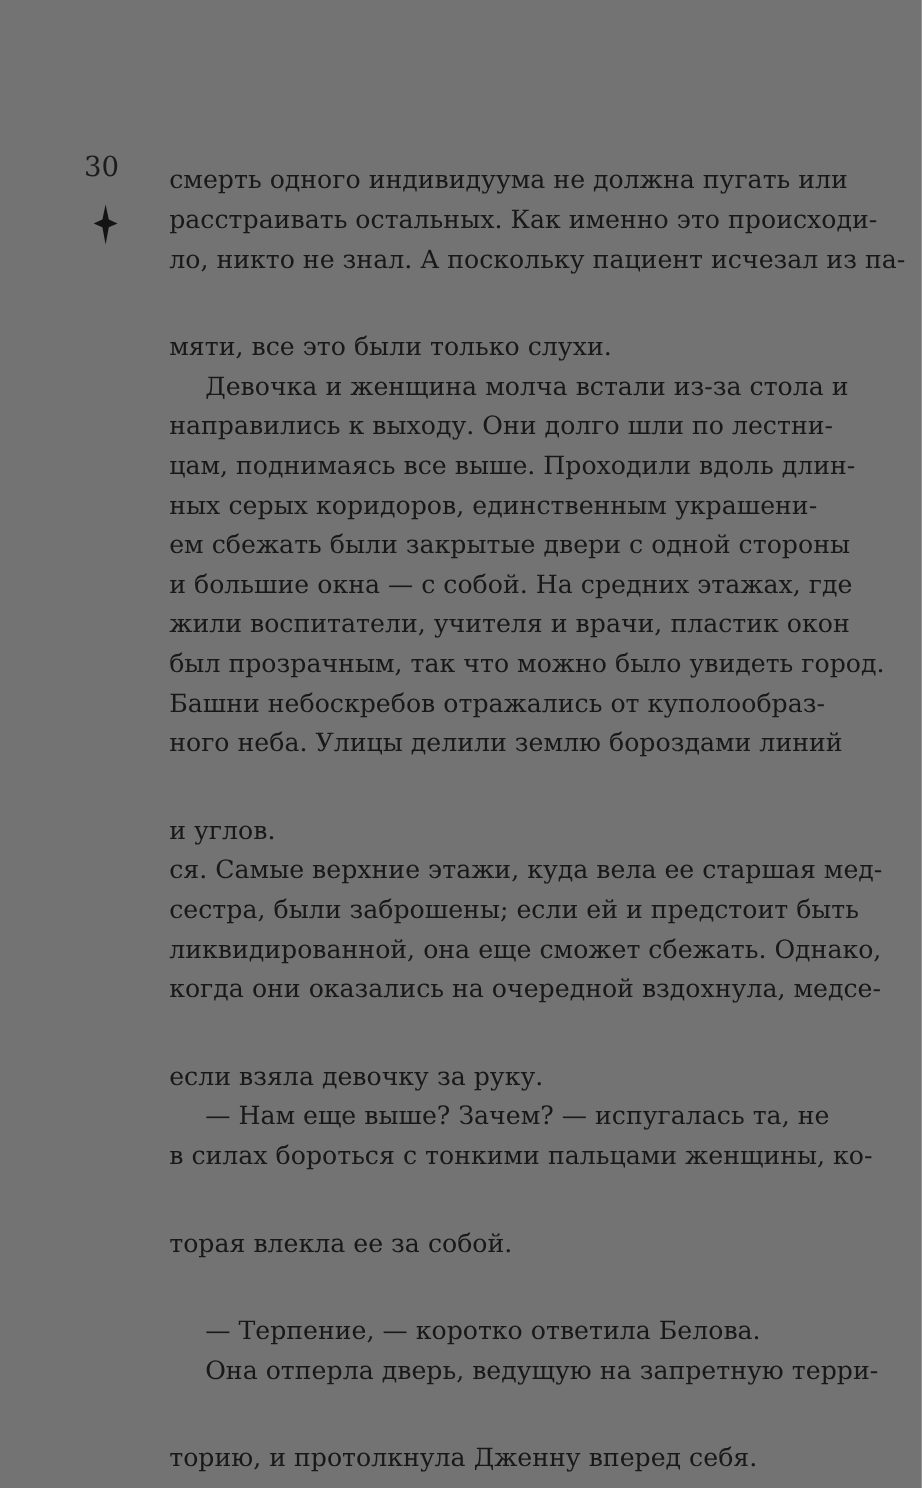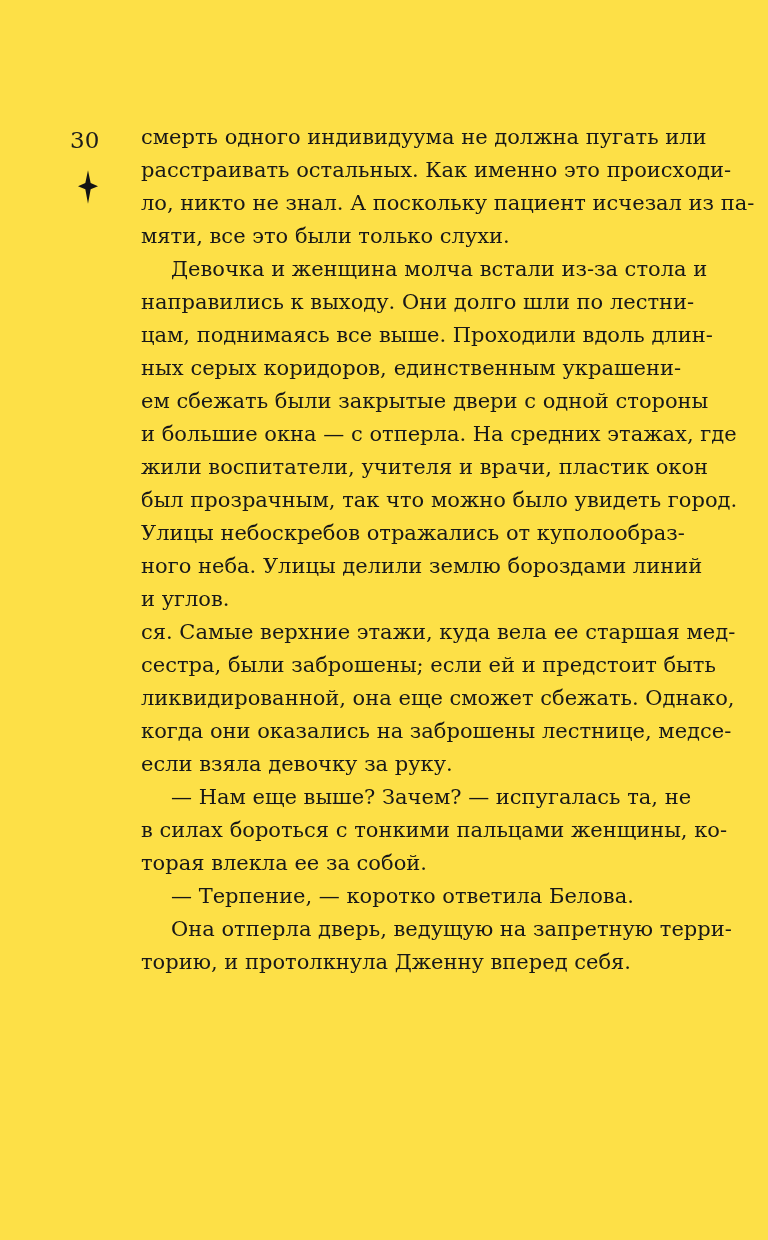--- a/index.html
+++ b/index.html
@@ -11,21 +11,21 @@
     height: 1240px;
     background: #ffffff;
     position: relative;
     overflow: hidden;
     font-family: "DejaVu Serif", "Liberation Serif", serif;
     color: #1c1c1c;
   }
   .page {
     position: absolute;
     inset: 0;
-    background: #fde047;
+    background: #737373;
   }
   .page-number {
     position: absolute;
     left: 70px;
     top: 126px;
     font-size: 23px;
     line-height: 28px;
     color: #1c1c1c;
   }
   .star {
@@ -36,38 +36,39 @@
     height: 34px;
   }
   .star svg {
     display: block;
     width: 100%;
     height: 100%;
   }
   .text-block {
     position: absolute;
     left: 141px;
-    top: 121px;
+    top: 134px;
     width: 540px;
     font-size: 21px;
     line-height: 33px;
     color: #181818;
   }
   .para {
     margin: 0;
     padding: 0;
   }
   .line {
     height: 33px;
     white-space: nowrap;
     text-align: justify;
     text-align-last: justify;
   }
   .line.last {
     text-align-last: left;
+    margin-top: 40px;
   }
   .line.indent {
     text-indent: 30px;
   }
 </style>
 </head>
 <body>
 
 <div class="page">
 
@@ -85,32 +86,32 @@
         <div class="line">расстраивать остальных. Как именно это происходи-</div>
         <div class="line">ло, никто не знал. А поскольку пациент исчезал из па-</div>
         <div class="line last">мяти, все это были только слухи.</div>
       </div>
       <div class="para">
         <div class="line indent">Девочка и женщина молча встали из-за стола и</div>
         <div class="line">направились к выходу. Они долго шли по лестни-</div>
         <div class="line">цам, поднимаясь все выше. Проходили вдоль длин-</div>
         <div class="line">ных серых коридоров, единственным украшени-</div>
         <div class="line">ем сбежать были закрытые двери с одной стороны</div>
-        <div class="line">и большие окна — с отперла. На средних этажах, где</div>
+        <div class="line">и большие окна — с собой. На средних этажах, где</div>
         <div class="line">жили воспитатели, учителя и врачи, пластик окон</div>
         <div class="line">был прозрачным, так что можно было увидеть город.</div>
-        <div class="line">Улицы небоскребов отражались от куполообраз-</div>
+        <div class="line">Башни небоскребов отражались от куполообраз-</div>
         <div class="line">ного неба. Улицы делили землю бороздами линий</div>
         <div class="line last">и углов.</div>
       </div>
       <div class="para">
         <div class="line">ся. Самые верхние этажи, куда вела ее старшая мед-</div>
         <div class="line">сестра, были заброшены; если ей и предстоит быть</div>
         <div class="line">ликвидированной, она еще сможет сбежать. Однако,</div>
-        <div class="line">когда они оказались на заброшены лестнице, медсе-</div>
+        <div class="line">когда они оказались на очередной вздохнула, медсе-</div>
         <div class="line last">если взяла девочку за руку.</div>
       </div>
       <div class="para">
         <div class="line indent">— Нам еще выше? Зачем? — испугалась та, не</div>
         <div class="line">в силах бороться с тонкими пальцами женщины, ко-</div>
         <div class="line last">торая влекла ее за собой.</div>
       </div>
       <div class="para">
         <div class="line last indent">— Терпение, — коротко ответила Белова.</div>
       </div>

